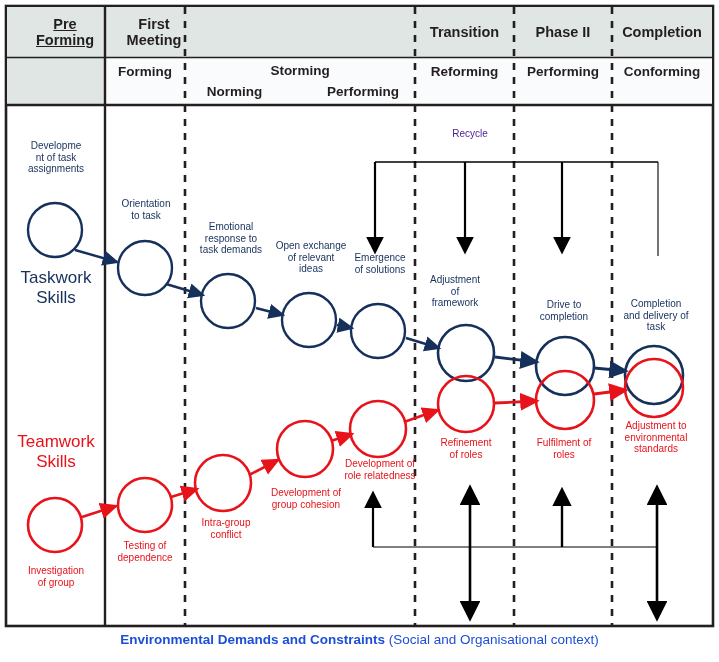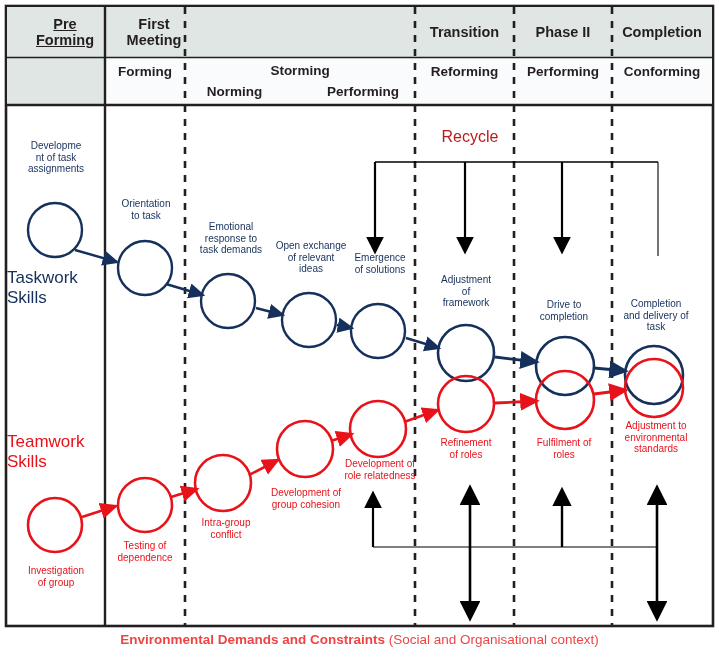--- a/index.html
+++ b/index.html
@@ -16,34 +16,34 @@
   .hdr-sub{font-size:13.5px;}
 
   .lbl{
     position:absolute;text-align:center;line-height:1.16;
     font-size:10px;pointer-events:none;
   }
   .lbl.blue{color:#16305c;}
   .lbl.red{color:#e8121a;}
 
   .bigname{
-    position:absolute;text-align:left;line-height:1.2;font-size:17px;
+    position:absolute;text-align:center;line-height:1.2;font-size:17px;
     pointer-events:none;
   }
   .bigname.blue{color:#16305c;}
   .bigname.red{color:#e8121a;}
 
   .recycle{
-    position:absolute;text-align:center;font-size:16px;color:#b91c1c;
+    position:absolute;text-align:center;font-size:10px;color:#4c1d95;
     pointer-events:none;
   }
 
   #footer{
     position:absolute;left:0;top:632px;width:719px;text-align:center;
-    font-size:13.5px;color:#ef4444;
+    font-size:13.5px;color:#1d4ed8;
   }
   #footer .b{font-weight:bold;}
 </style>
 </head>
 <body>
 
 <div id="page">
 
   <svg id="svg-root" viewBox="0 0 719 662">
     <defs>
@@ -143,21 +143,21 @@
   <div class="bigname blue" style="left:7px;top:268px;width:98px;">Taskwork<br>Skills</div>
   <div class="bigname red" style="left:7px;top:432px;width:98px;">Teamwork<br>Skills</div>
 
   <div class="recycle" style="left:395px;top:128px;width:150px;">Recycle</div>
 
   <div class="lbl blue" style="left:10px;top:140px;width:92px;">Developme<br>nt of task<br>assignments</div>
   <div class="lbl blue" style="left:104px;top:198px;width:84px;">Orientation<br>to  task</div>
   <div class="lbl blue" style="left:186px;top:221px;width:90px;">Emotional<br>response to<br>task demands</div>
   <div class="lbl blue" style="left:265px;top:240px;width:92px;">Open exchange<br>of relevant<br>ideas</div>
   <div class="lbl blue" style="left:340px;top:252px;width:80px;">Emergence<br>of solutions</div>
-  <div class="lbl blue" style="left:424px;top:274px;width:84px;">Adjustment<br>of<br>framework</div>
+  <div class="lbl blue" style="left:413px;top:274px;width:84px;">Adjustment<br>of<br>framework</div>
   <div class="lbl blue" style="left:523px;top:299px;width:82px;">Drive to<br>completion</div>
   <div class="lbl blue" style="left:607px;top:298px;width:98px;">Completion<br>and delivery of<br>task</div>
 
   <div class="lbl red" style="left:104px;top:540px;width:82px;">Testing of<br>dependence</div>
   <div class="lbl red" style="left:10px;top:565px;width:92px;">Investigation<br>of group</div>
   <div class="lbl red" style="left:186px;top:517px;width:80px;">Intra-group<br>conflict</div>
   <div class="lbl red" style="left:258px;top:487px;width:96px;">Development of<br>group cohesion</div>
   <div class="lbl red" style="left:331px;top:458px;width:98px;">Development of<br>role relatedness</div>
   <div class="lbl red" style="left:424px;top:437px;width:84px;">Refinement<br>of roles</div>
   <div class="lbl red" style="left:521px;top:437px;width:86px;">Fulfilment of<br>roles</div>

